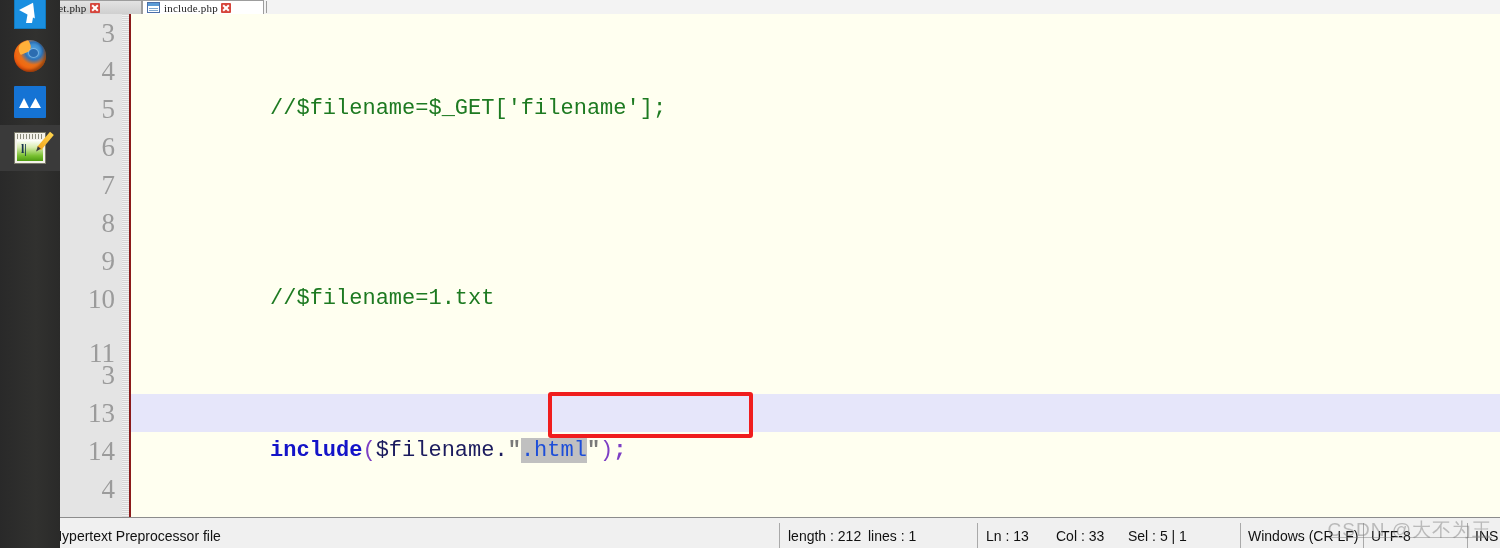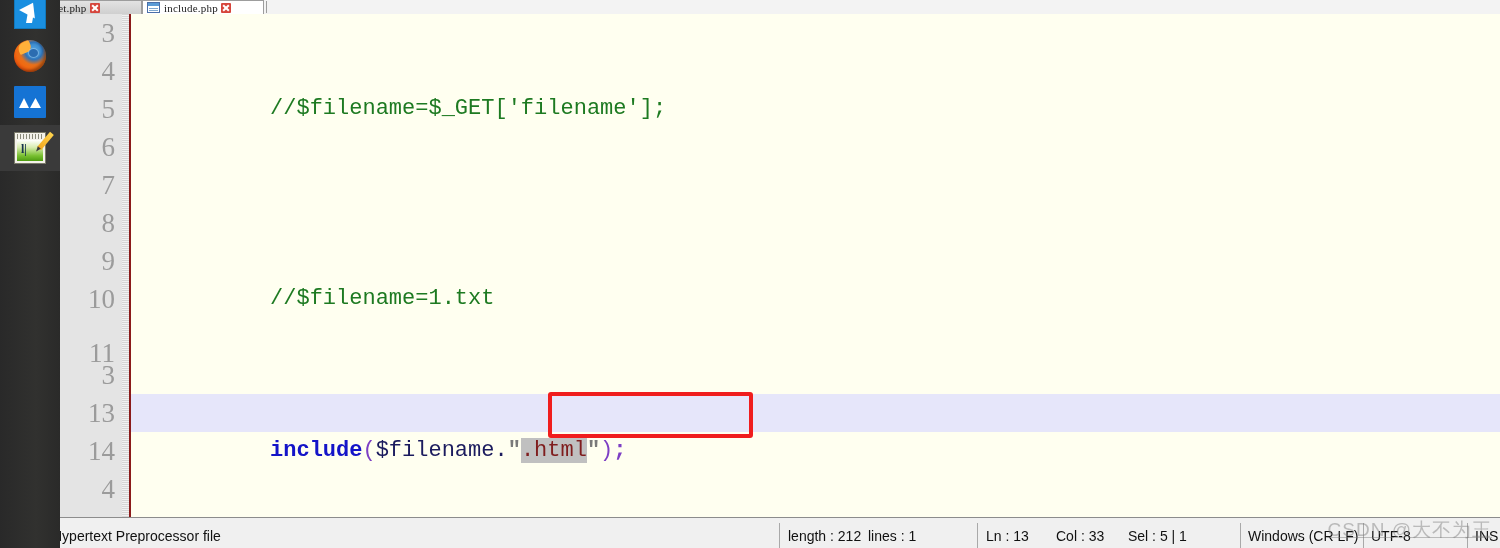--- a/index.html
+++ b/index.html
@@ -327,21 +327,21 @@
   .t-comment { color: #1d7a21; }
   .t-comment-link { color: #1d7a21; text-decoration: underline; }
   .t-var     { color: #1b1b5e; }
   .t-op      { color: #1b1b5e; }
   .t-kw      { color: #1414c8; font-weight: bold; }
   .t-paren   { color: #7d3fc4; }
   .t-semi    { color: #7d3fc4; font-weight: bold; }
   .t-bracket { color: #1b1b5e; }
   .t-str     { color: #9a9a9a; }
   .t-quote   { color: #7a7a7a; font-weight: bold; }
-  .t-sel     { background: #c0c0c0; color: #7f1d1d; }
+  .t-sel     { background: #c0c0c0; color: #1d4ed8; }
 
   
   #redbox {
     position: absolute;
     left: 488px; top: 378px;
     width: 205px; height: 46px;
     border: 4px solid #f01d1d;
     border-radius: 3px;
     box-sizing: border-box;
     z-index: 12;

